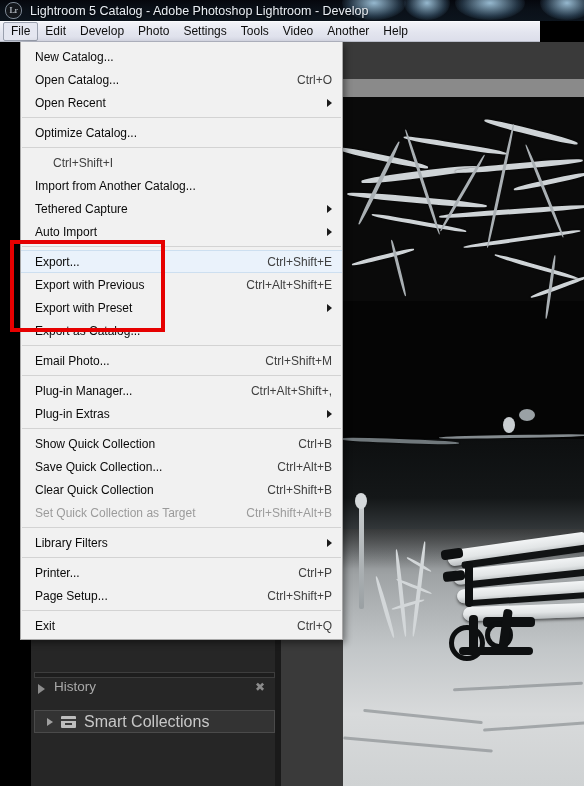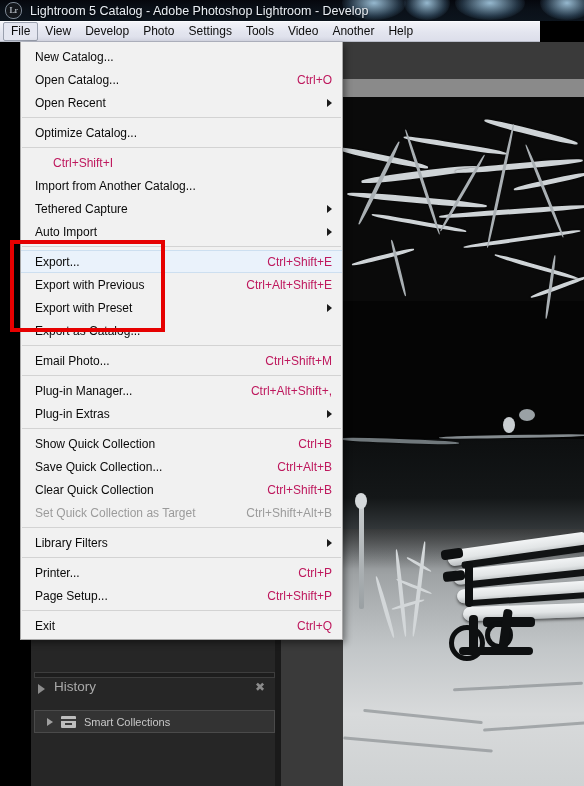--- a/index.html
+++ b/index.html
@@ -251,21 +251,21 @@
     background: #eaf2fb;
     border-top: 1px solid #cddff0;
     border-bottom: 1px solid #cddff0;
     height: 23px;
   }
   .mi.disabled { color: #9b9b9b; }
   .mi-label { flex: 1 1 auto; }
   .mi-accel {
     flex: none;
     margin-left: 18px;
-    color: #be185d;
+    color: #404040;
   }
   .mi.disabled .mi-accel { color: #9b9b9b; }
   .mi-arrow {
     flex: none;
     margin-left: 18px;
     width: 0; height: 0;
     border-left: 5px solid #1a1a1a;
     border-top: 4px solid transparent;
     border-bottom: 4px solid transparent;
   }
@@ -355,21 +355,21 @@
   .collection-row {
     position: absolute;
     left: 34px;
     width: 241px; height: 23px;
     background: #333333;
     border: 1px solid #4a4a4a;
     box-sizing: border-box;
     display: flex;
     align-items: center;
     color: #c8c8c8;
-    font-size: 11px;
+    font-size: 16px;
   }
   .collection-row .tri { margin-left: 12px; margin-right: 8px; }
   .collection-row .tri.right { border-left-color: #a0a0a0; border-top-width: 4px; border-bottom-width: 4px; border-left-width: 6px; }
   .box-icon {
     position: relative;
     flex: none;
     width: 15px; height: 12px;
     margin-right: 8px;
     background: #bdbdbd;
     border-radius: 1px;
@@ -501,21 +501,21 @@
     <div class="glow g1"></div>
       <div class="glow g2"></div>
     <div class="glow g3"></div>
       <div class="glow g4"></div>
     <div class="lr-icon">Lr</div>
     <div class="title-text">Lightroom 5 Catalog - Adobe Photoshop Lightroom - Develop</div>
   </div>
 
   <div class="menubar" id="menubar">
       <div class="menubar-item active">File</div>
-      <div class="menubar-item">View</div>
+      <div class="menubar-item">Edit</div>
       <div class="menubar-item">Develop</div>
       <div class="menubar-item">Photo</div>
       <div class="menubar-item">Settings</div>
       <div class="menubar-item">Tools</div>
       <div class="menubar-item">Video</div>
       <div class="menubar-item">Another</div>
       <div class="menubar-item">Help</div>
     </div>
 
   <div class="dropdown" id="file-menu">

